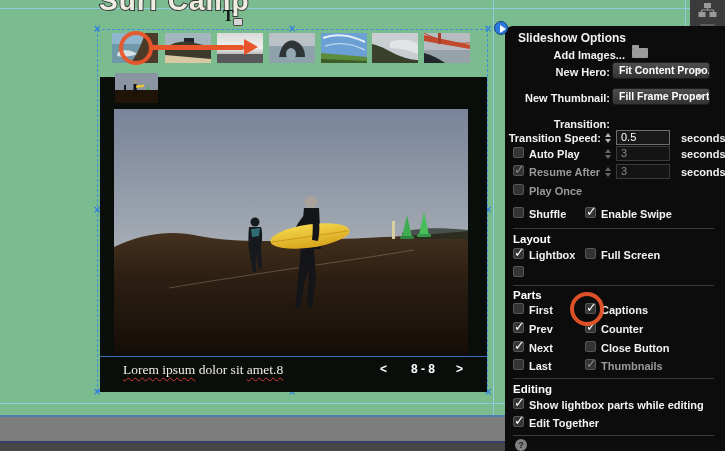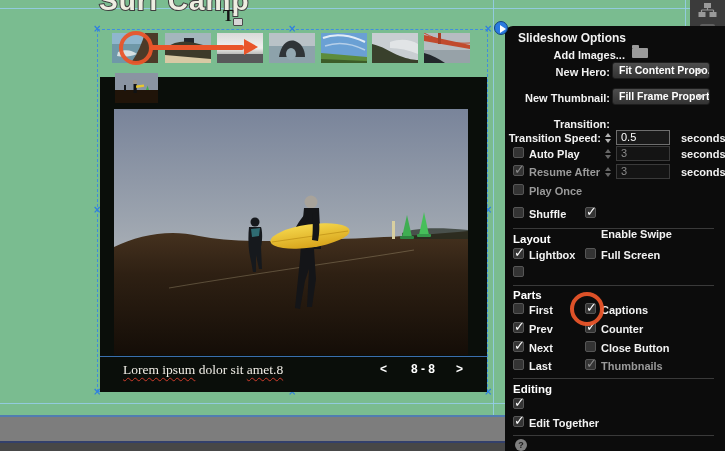--- a/index.html
+++ b/index.html
@@ -278,21 +278,21 @@
       </div>
     <div class="fld dis" style="top:138px;">3</div>
     <div class="pl" style="left:176px;top:140px;">seconds</div>
 
     <span class="cb" style="left:8px;top:158px;"></span>
     <div class="pl dim" style="left:24px;top:159px;">Play Once</div>
 
     <span class="cb" style="left:8px;top:181px;"></span>
     <div class="pl" style="left:24px;top:182px;">Shuffle</div>
     <span class="cb on" style="left:80px;top:181px;"></span>
-    <div class="pl" style="left:96px;top:182px;margin-top:20px;">Enable Swipe</div>
+    <div class="pl" style="left:96px;top:182px;">Enable Swipe</div>
 
     <div class="dv" style="top:202px;"></div>
     <div class="hdr" style="top:207px;">Layout</div>
     <span class="cb on" style="left:8px;top:222px;"></span>
     <div class="pl" style="left:24px;top:223px;">Lightbox</div>
     <span class="cb" style="left:80px;top:222px;"></span>
     <div class="pl" style="left:96px;top:223px;">Full Screen</div>
     <span class="cb" style="left:8px;top:240px;"></span>
 
     <div class="dv" style="top:259px;"></div>
@@ -310,20 +310,21 @@
     <span class="cb" style="left:80px;top:315px;"></span>
     <div class="pl" style="left:96px;top:316px;">Close Button</div>
     <span class="cb" style="left:8px;top:333px;"></span>
     <div class="pl" style="left:24px;top:334px;">Last</div>
     <span class="cb on dimchk" style="left:80px;top:333px;"></span>
     <div class="pl dim" style="left:96px;top:334px;">Thumbnails</div>
 
     <div class="dv" style="top:352px;"></div>
     <div class="hdr" style="top:357px;">Editing</div>
     <span class="cb on" style="left:8px;top:372px;"></span>
+    <div class="pl" style="left:24px;top:373px;">Show lightbox parts while editing</div>
     <span class="cb on" style="left:8px;top:390px;"></span>
     <div class="pl" style="left:24px;top:391px;">Edit Together</div>
 
     <div class="dv" style="top:409px;"></div>
     <div class="help">?</div>
   </div>
 
   <div class="ann-circle" style="left:570px;top:292px;width:34px;height:34px;"></div>
 
 </div>

